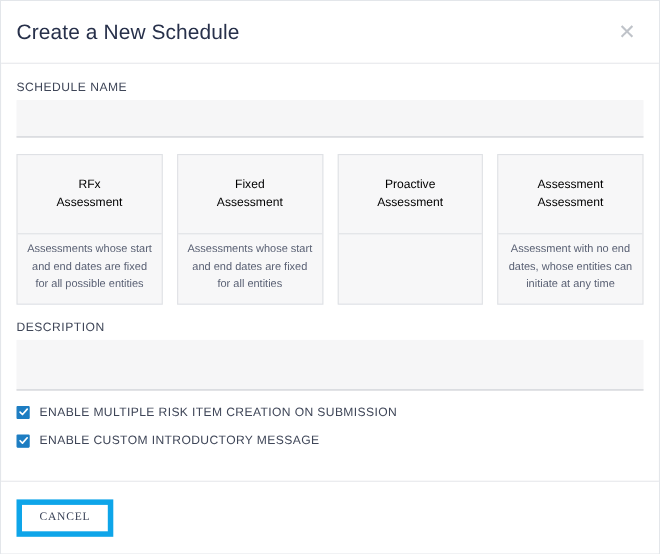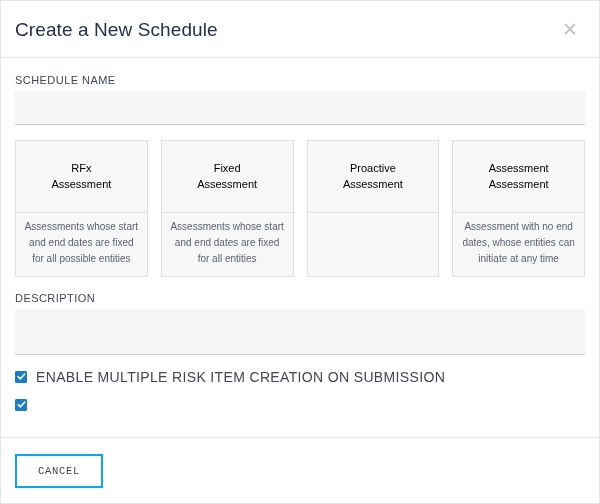--- a/index.html
+++ b/index.html
@@ -171,47 +171,47 @@
     background: #1d7dc2;
     border: 1px solid #1d7dc2;
     border-radius: 1px;
     display: flex;
     align-items: center;
     justify-content: center;
     margin-right: 9px;
   }
   .checkbox svg { display: block; }
   .check-label {
-    font-size: 14px;
+    font-size: 11px;
     letter-spacing: 0.35px;
     text-transform: uppercase;
     color: #3f4658;
   }
 
   
   .modal-footer {
     height: 66px;
     min-height: 66px;
     box-sizing: border-box;
     border-top: 1px solid #e6e8ec;
     display: flex;
     align-items: center;
     justify-content: space-between;
     padding: 0 14px;
     background: #ffffff;
   }
   .btn {
     box-sizing: border-box;
     background: #ffffff;
-    border: 2px solid #0ea5e9;
+    border: 5px solid #0ea5e9;
     color: #3c4459;
     font-size: 10.5px;
     letter-spacing: 0.7px;
     text-transform: uppercase;
-    font-family: Liberation Mono, monospace;
+    font-family: Liberation Serif, serif;
     cursor: pointer;
     height: 34px;
     display: flex;
     align-items: center;
     justify-content: center;
   }
   .btn-cancel { width: 88px; }
   .btn-submit { width: 88px; }
 </style>
 </head>
@@ -299,20 +299,21 @@
       </span>
       <span class="check-label">ENABLE MULTIPLE RISK ITEM CREATION ON SUBMISSION</span>
     </div>
 
     <div class="check-row">
       <span class="checkbox">
         <svg width="9" height="9" viewBox="0 0 10 10" aria-hidden="true">
           <path d="M1.4 5.2 L3.8 7.6 L8.6 2.2" fill="none" stroke="#ffffff" stroke-width="1.7" stroke-linecap="round" stroke-linejoin="round"></path>
         </svg>
       </span>
+      <span class="check-label">ENABLE CUSTOM INTRODUCTORY MESSAGE</span>
     </div>
 
   </div>
 
   <div class="modal-footer">
     <button class="btn btn-cancel">CANCEL</button>
   </div>
 
 </div>
 

